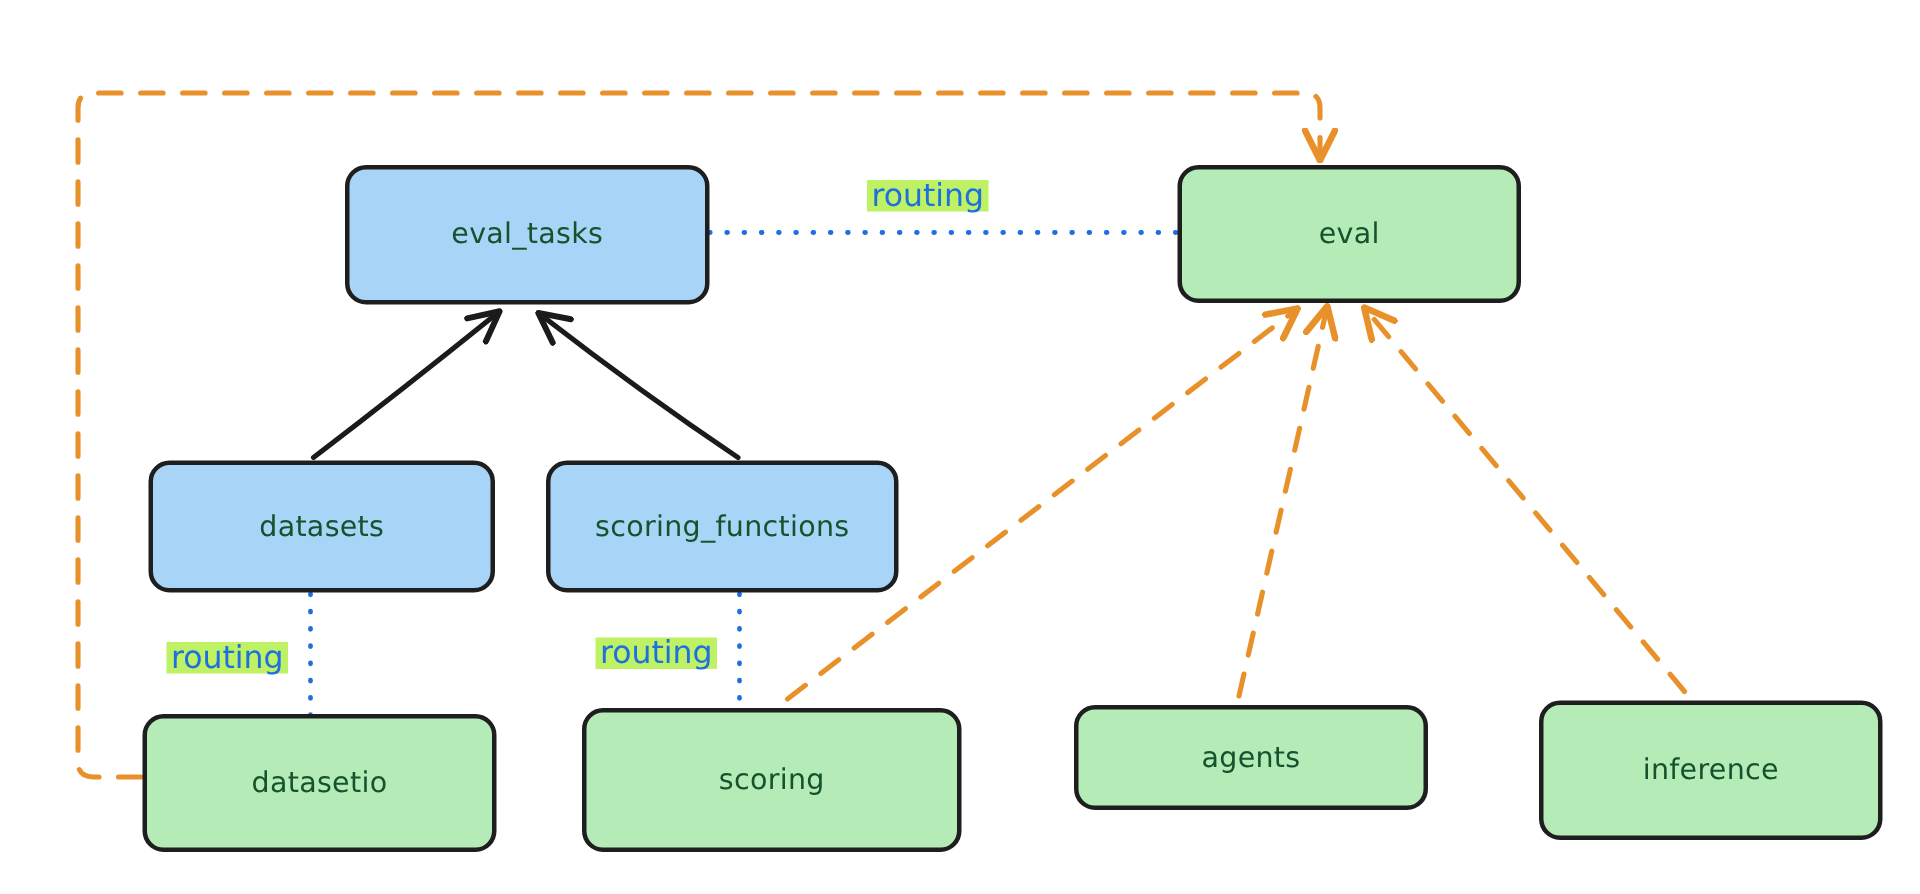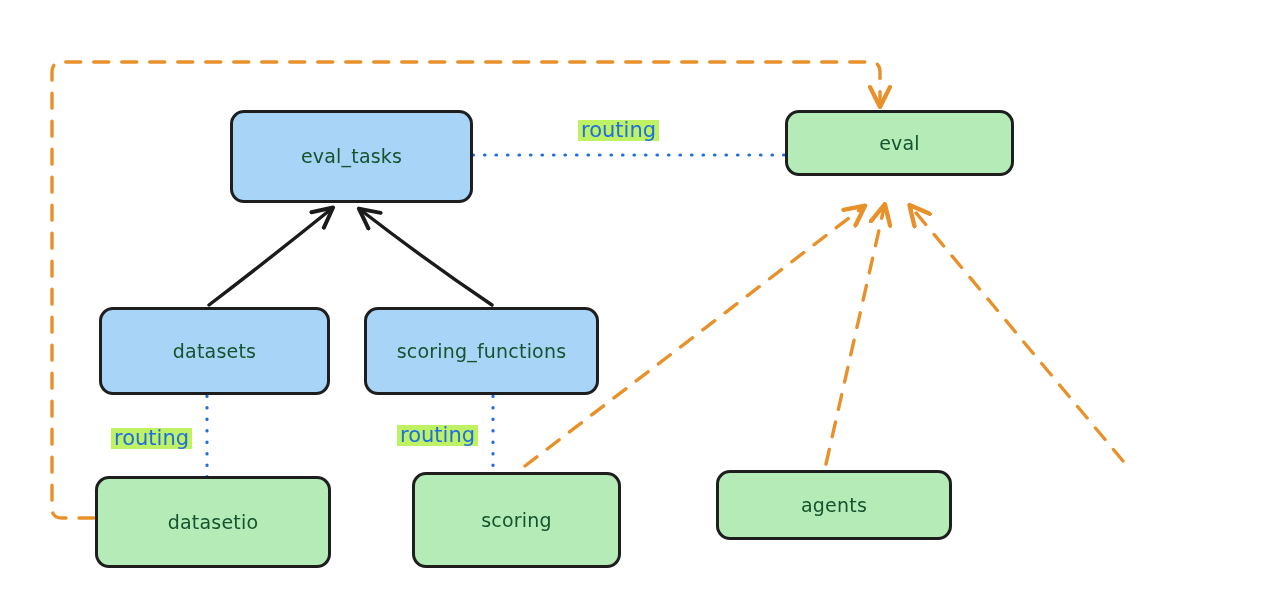--- a/index.html
+++ b/index.html
@@ -86,44 +86,47 @@
 
     <path d="M 826 464 L 884 208" fill="none" stroke="#e8912a" stroke-width="3.4" stroke-linecap="round" stroke-dasharray="15 13" marker-end="url(#arrow-orange)"></path>
 
     <path d="M 1123 461 L 912 208" fill="none" stroke="#e8912a" stroke-width="3.4" stroke-linecap="round" stroke-dasharray="15 13" marker-end="url(#arrow-orange)"></path>
   </svg>
 
   <div class="node blue" style="left:230px; top:110px; width:243px; height:93px;">
     <span class="node-label">eval_tasks</span>
   </div>
 
-  <div class="node green" style="left:785px; top:110px; width:229px; height:66px;">
+  <div class="node green" style="left:785px; top:110px; width:229px; height:92px;">
     <span class="node-label">eval</span>
   </div>
 
   <div class="node blue" style="left:99px; top:307px; width:231px; height:88px;">
     <span class="node-label">datasets</span>
   </div>
 
   <div class="node blue" style="left:364px; top:307px; width:235px; height:88px;">
     <span class="node-label">scoring_functions</span>
   </div>
 
   <div class="node green" style="left:95px; top:476px; width:236px; height:92px;">
     <span class="node-label">datasetio</span>
   </div>
 
-  <div class="node green" style="left:388px; top:472px; width:209px; height:96px;margin-left:24px;">
+  <div class="node green" style="left:388px; top:472px; width:253px; height:96px;">
     <span class="node-label">scoring</span>
   </div>
 
   <div class="node green" style="left:716px; top:470px; width:236px; height:70px;">
     <span class="node-label">agents</span>
   </div>
 
+  <div class="node green" style="left:1026px; top:467px; width:229px; height:93px;">
+    <span class="node-label">inference</span>
+  </div>
 
   <div class="edge-label" style="left:578px; top:120px;">routing</div>
 
   <div class="edge-label" style="left:111px; top:428px;">routing</div>
 
   <div class="edge-label" style="left:397px; top:425px;">routing</div>
 
 </div>
 
 </body></html>

